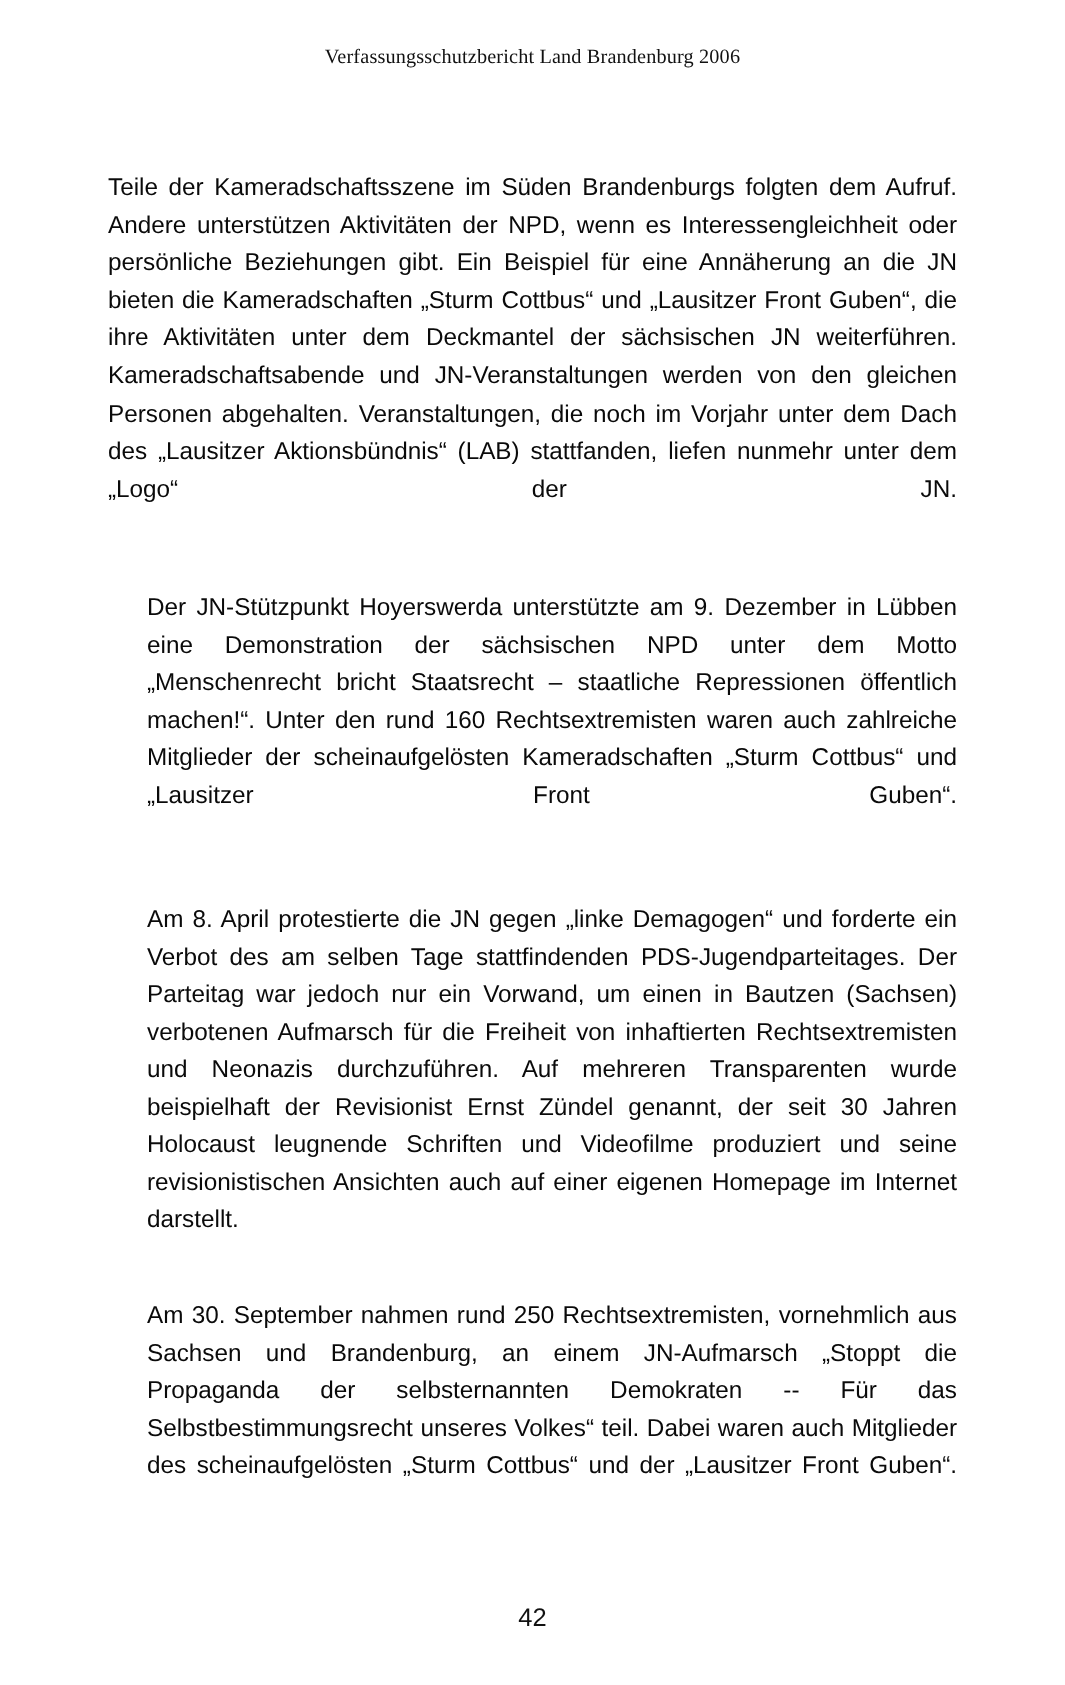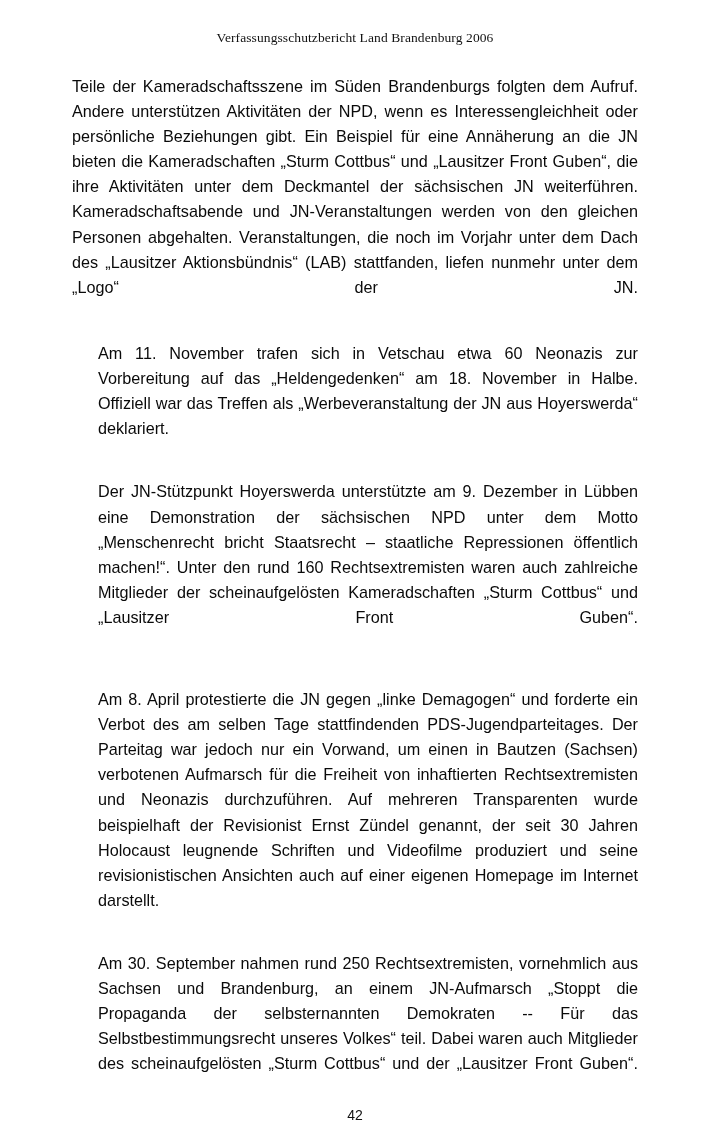--- a/index.html
+++ b/index.html
@@ -52,20 +52,21 @@
     text-justify: inter-word;
     hyphens: manual;
     color: #0a0a0a;
     font-weight: 400;
   }
 
   
   .para.flush {
     margin-left: 0;
     width: 566px;
+    margin-top: 39px;
   }
 
   
   .para.indent {
     margin-left: 26px;
     width: 540px;
   }
 
   .gap-sm { height: 13px; }
   .gap-md { height: 16px; }
@@ -73,42 +74,41 @@
   
   .para::after {
     content: "";
     display: inline-block;
     width: 100%;
   }
 
   
   .folio {
     position: absolute;
-    top: 1107px;
+    top: 1069px;
     left: 0;
     width: 710px;
     text-align: center;
-    font-size: 14px;
+    font-size: 17px;
     color: #111111;
   }
 </style>
 </head>
 <body>
 
 <div class="page">
 
   <div class="page-header">Verfassungsschutzbericht Land Brandenburg 2006</div>
 
   <div class="content">
 
     <p class="para flush">Teile der Kameradschaftsszene im Süden Brandenburgs folgten dem Aufruf. Andere unterstützen Aktivitäten der NPD, wenn es Interessengleichheit oder persönliche Beziehungen gibt. Ein Beispiel für eine Annäherung an die JN bieten die Kameradschaften „Sturm Cottbus“ und „Lausitzer Front Guben“, die ihre Aktivitäten unter dem Deckmantel der sächsischen JN weiterführen. Kameradschaftsabende und JN-Veranstaltungen werden von den gleichen Personen abgehalten. Veranstaltungen, die noch im Vorjahr unter dem Dach des „Lausitzer Aktionsbündnis“ (LAB) stattfanden, liefen nunmehr unter dem „Logo“ der JN.</p>
 
     <div class="gap-md"></div>
 
-    <p class="para indent">Am 11. November trafen sich in Vetschau etwa 60 Neonazis zur Vorbereitung auf das „Heldengedenken“ am 18. November in Halbe. Offiziell war das Treffen als „Werbeveranstaltung der JN aus Hoyerswerda“ deklariert.</p>
 
     <div class="gap-sm"></div>
 
     <p class="para indent">Der JN-Stützpunkt Hoyerswerda unterstützte am 9. Dezember in Lübben eine Demonstration der sächsischen NPD unter dem Motto „Menschenrecht bricht Staatsrecht – staatliche Repressionen öffentlich machen!“. Unter den rund 160 Rechtsextremisten waren auch zahlreiche Mitglieder der scheinaufgelösten Kameradschaften „Sturm Cottbus“ und „Lausitzer Front Guben“.</p>
 
     <div class="gap-md"></div>
 
 
     <div class="gap-md"></div>
 

